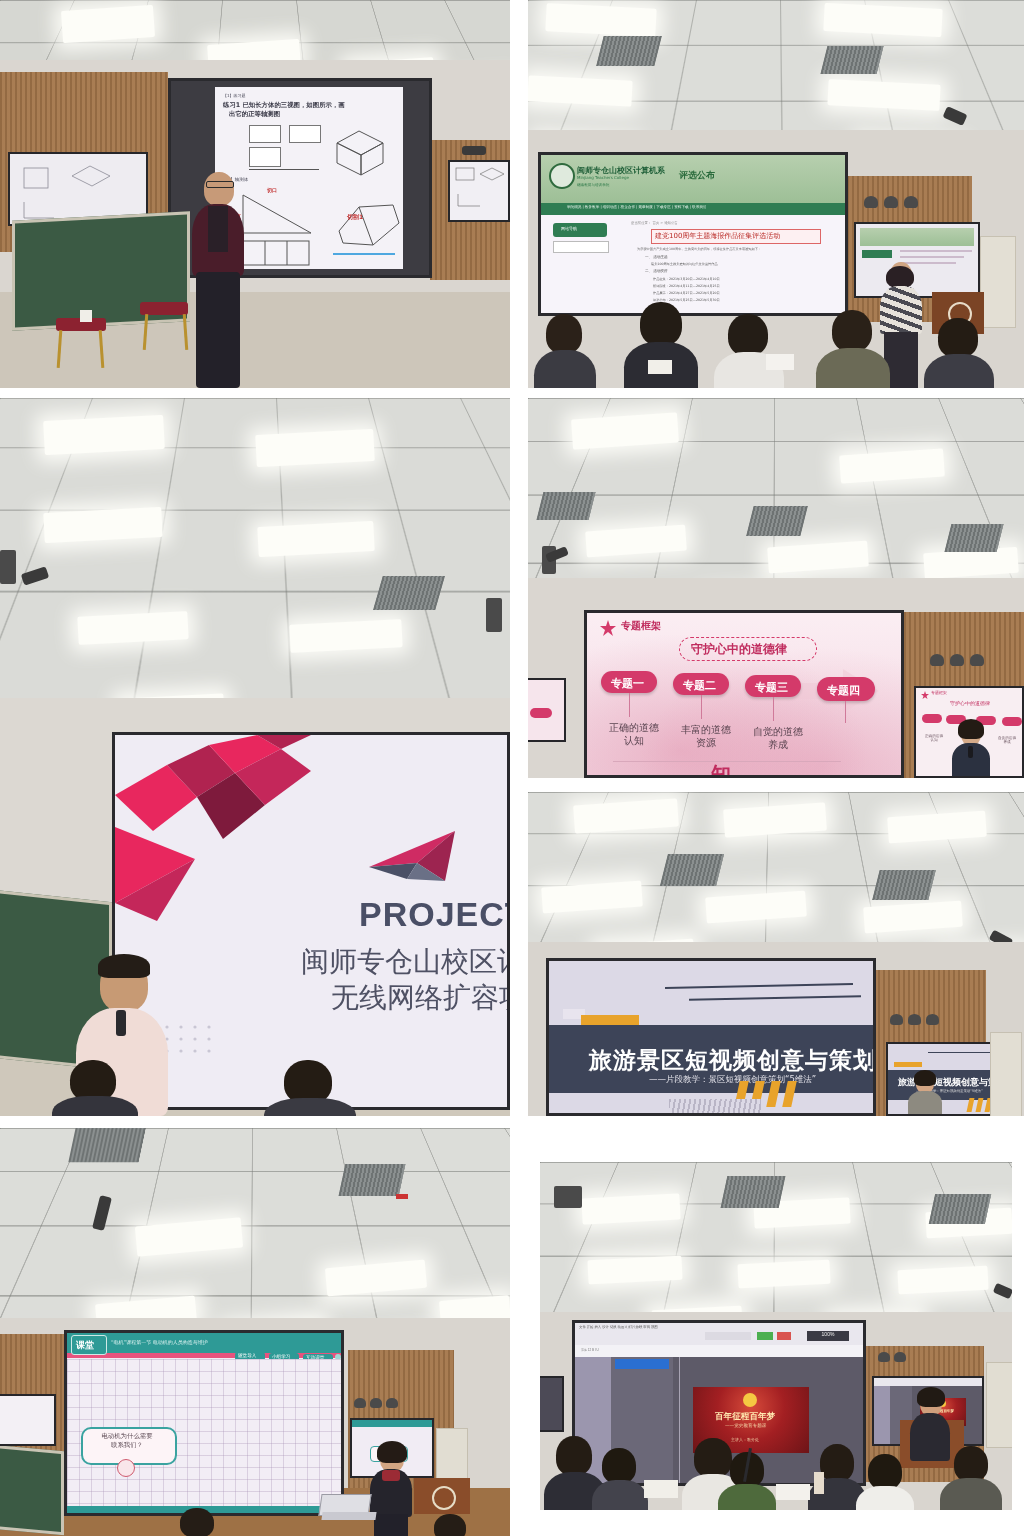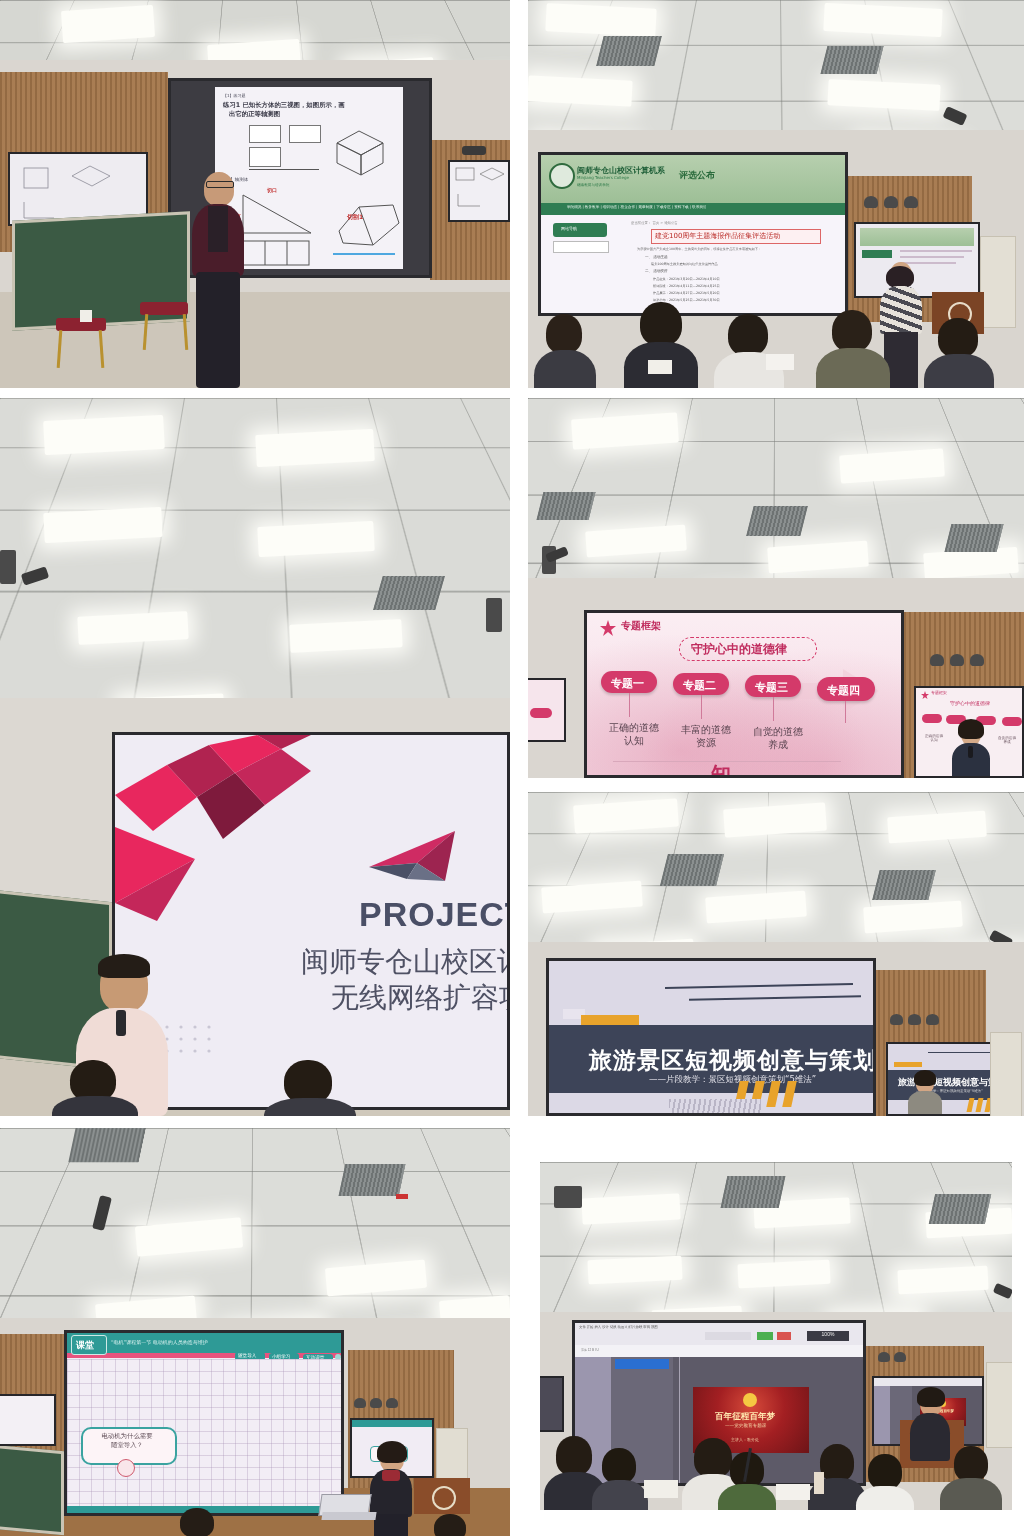--- a/index.html
+++ b/index.html
@@ -540,21 +540,21 @@
       <div class="tl-chip" style="left:202px;top:20px;width:30px;height:9px;"></div>
       <div class="slide-txt cn" style="left:205px;top:21px;font-size:4.6px;color:#fff;">小组学习</div>
       <div class="tl-chip" style="left:236px;top:21px;width:30px;height:9px;"></div>
       <div class="slide-txt cn" style="left:239px;top:22px;font-size:4.6px;color:#fff;">互动课堂</div>
       <div style="position:absolute;left:268px;top:21px;width:6px;height:6px;border-radius:50%;background:#9fd9d5;"></div>
       <div style="position:absolute;left:276px;top:21px;width:6px;height:6px;border-radius:50%;background:#9fd9d5;"></div>
 
       <div class="tl-grid" style="top:26px;"></div>
       <div class="tl-callout" style="left:14px;top:94px;width:92px;height:34px;"></div>
       <div class="cn" style="position:absolute;left:16px;top:99px;width:88px;text-align:center;font-size:6.4px;color:#5c4a54;line-height:9px;">
-        <span>电动机为什么需要</span><br><span>随堂导入？</span>
+        <span>电动机为什么需要</span><br><span>联系我们？</span>
       </div>
       <div style="position:absolute;left:50px;top:126px;width:16px;height:16px;border-radius:50%;border:1.5px solid #cf5a6e;background:#f9e6ea;"></div>
       <div style="position:absolute;left:0;right:0;bottom:0;height:7px;background:#2e9a96;"></div>
     </div>
 
     <div class="sidescreen" style="left:350px;top:290px;width:84px;height:60px;background:#f1ecf4;">
       <div style="position:absolute;left:0;right:0;top:0;height:7px;background:#2e9a96;"></div>
       <div style="position:absolute;left:18px;top:26px;width:36px;height:14px;border:1px solid #3aa3a0;border-radius:4px;background:#fdf4f7;"></div>
     </div>
     <div class="speaker" style="left:354px;top:270px;width:12px;height:10px;border-radius:50% 50% 30% 30%;"></div>

